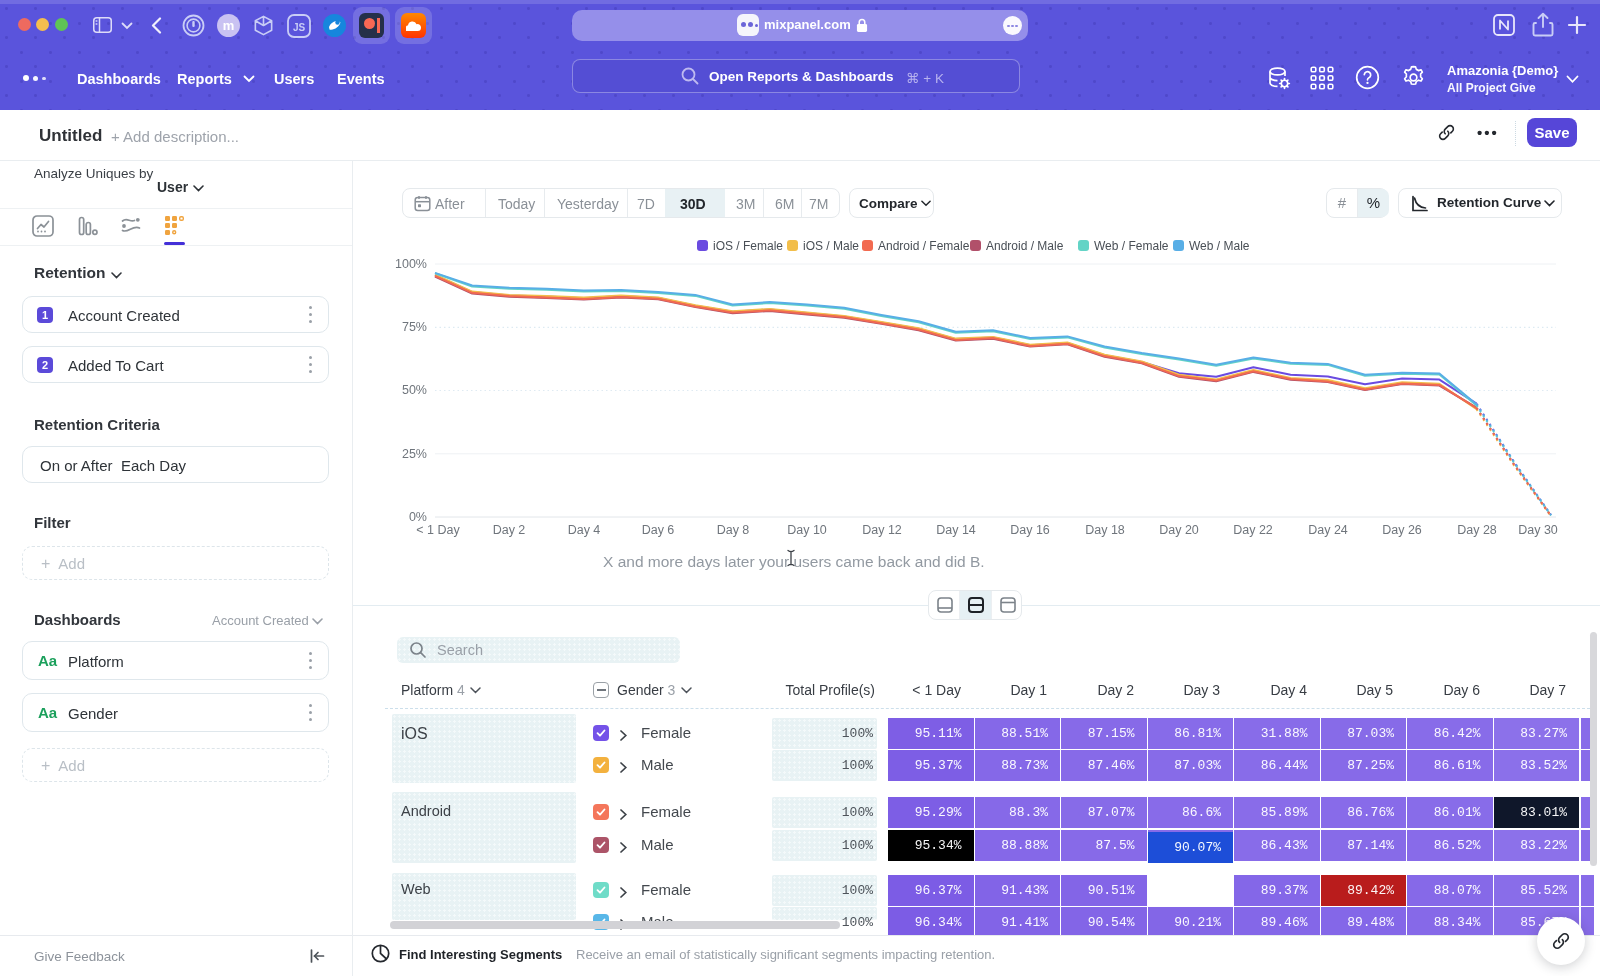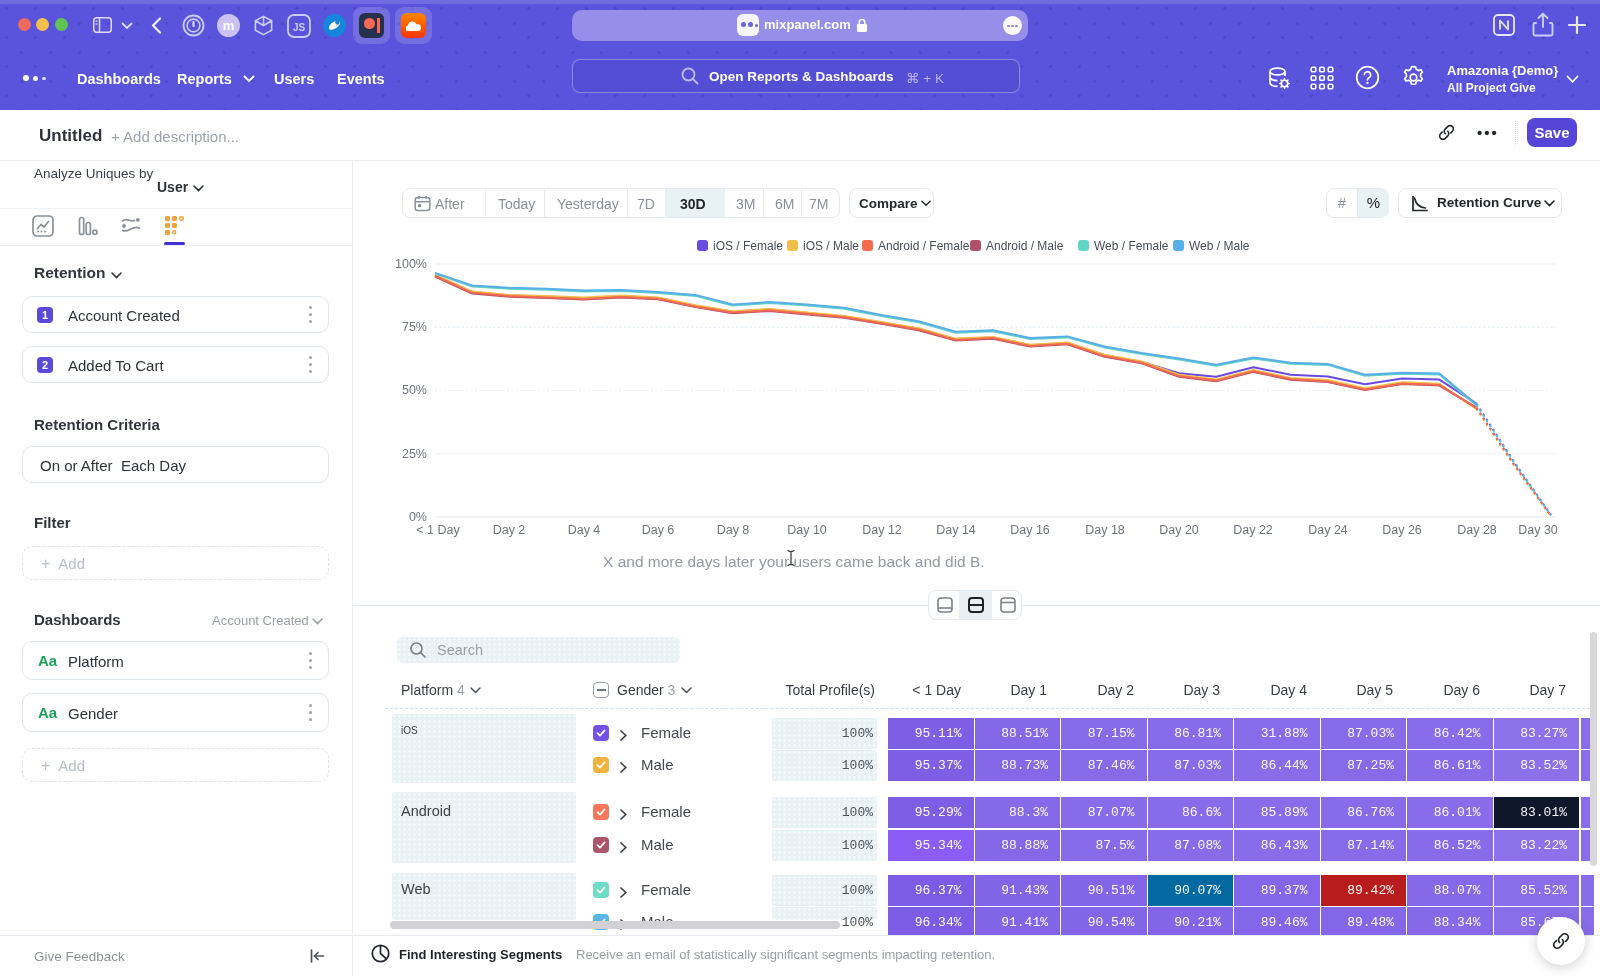--- a/index.html
+++ b/index.html
@@ -447,21 +447,21 @@
 <div class="dayhdr" style="left:1061px">Day 2</div>
 <div class="dayhdr" style="left:1147px">Day 3</div>
 <div class="dayhdr" style="left:1234px">Day 4</div>
 <div class="dayhdr" style="left:1320px">Day 5</div>
 <div class="dayhdr" style="left:1407px">Day 6</div>
 <div class="dayhdr" style="left:1493px">Day 7</div>
 <div class="abs" style="left:385px;top:708px;width:1205px;height:1px;border-top:1px dashed #ccdfeb"></div>
 <div class="skel" style="left:392px;top:714px;width:184px;height:69px"></div>
 <div class="skel" style="left:392px;top:792px;width:184px;height:71px"></div>
 <div class="skel" style="left:392px;top:873px;width:184px;height:47px"></div>
-<div class="abs" style="left:401px;top:725px;font-size:10px;color:#3c4147">iOS</div>
+<div class="abs" style="left:401px;top:725px;font-size:16px;color:#3c4147">iOS</div>
 <div class="abs" style="left:401px;top:803px;font-size:14.5px;color:#3c4147">Android</div>
 <div class="abs" style="left:401px;top:881px;font-size:14.5px;color:#3c4147">Web</div>
 <div class="cbx" style="top:724.5px;background:#7452e8">
     <svg viewBox="0 0 12 12" width="12" height="12">
       <path d="M2.5 6.2 L5 8.7 L9.5 3.5" fill="none" stroke="#fff" stroke-width="1.8" stroke-linecap="round" stroke-linejoin="round"></path>
     </svg>
   </div>
 <div class="gchev abs" style="top:726.5px"><svg viewBox="0 0 7 11" width="7" height="11">
       <path d="M1 1 L5.8 5.5 L1 10" fill="none" stroke="#3c4147" stroke-width="1.7" stroke-linecap="round"></path>
     </svg></div>
@@ -521,21 +521,21 @@
     <svg viewBox="0 0 12 12" width="12" height="12">
       <path d="M2.5 6.2 L5 8.7 L9.5 3.5" fill="none" stroke="#fff" stroke-width="1.8" stroke-linecap="round" stroke-linejoin="round"></path>
     </svg>
   </div>
 <div class="gchev abs" style="top:838.5px"><svg viewBox="0 0 7 11" width="7" height="11">
       <path d="M1 1 L5.8 5.5 L1 10" fill="none" stroke="#3c4147" stroke-width="1.7" stroke-linecap="round"></path>
     </svg></div>
 <div class="glabel" style="top:835.5px">Male</div>
 <div class="skel" style="left:772px;top:829.5px;width:105px;height:31px"></div>
 <div class="totcell" style="top:829.5px;">100%</div>
-<div class="cell" style="left:888px;top:829.5px;width:85.5px;background:#8b5cf6">95.34%</div>
+<div class="cell" style="left:888px;top:829.5px;width:85.5px;background:#000000">95.34%</div>
 <div class="cell" style="left:974.5px;top:829.5px;width:85.5px;background:rgb(133,104,232)">88.88%</div>
 <div class="cell" style="left:1061px;top:829.5px;width:85.5px;background:rgb(135,106,232)">87.5%</div>
 <div class="cell" style="left:1147.5px;top:829.5px;width:85.5px;background:rgb(135,107,232)">87.08%</div>
 <div class="cell" style="left:1234px;top:829.5px;width:85.5px;background:rgb(136,108,233)">86.43%</div>
 <div class="cell" style="left:1320.5px;top:829.5px;width:85.5px;background:rgb(135,107,232)">87.14%</div>
 <div class="cell" style="left:1407px;top:829.5px;width:85.5px;background:rgb(136,107,233)">86.52%</div>
 <div class="cell" style="left:1493.5px;top:829.5px;width:85.5px;background:rgb(140,113,234)">83.22%</div>
 <div class="cell" style="left:1580.5px;top:829.5px;width:13px;background:rgb(136,108,233);padding:0"></div>
 <div class="cbx" style="top:882.0px;background:#6fdcc8">
     <svg viewBox="0 0 12 12" width="12" height="12">
@@ -544,21 +544,21 @@
   </div>
 <div class="gchev abs" style="top:884.0px"><svg viewBox="0 0 7 11" width="7" height="11">
       <path d="M1 1 L5.8 5.5 L1 10" fill="none" stroke="#3c4147" stroke-width="1.7" stroke-linecap="round"></path>
     </svg></div>
 <div class="glabel" style="top:881.0px">Female</div>
 <div class="skel" style="left:772px;top:875.0px;width:105px;height:31px"></div>
 <div class="totcell" style="top:875.0px;">100%</div>
 <div class="cell" style="left:888px;top:875.0px;width:85.5px;background:rgb(124,92,229)">96.37%</div>
 <div class="cell" style="left:974.5px;top:875.0px;width:85.5px;background:rgb(130,100,231)">91.43%</div>
 <div class="cell" style="left:1061px;top:875.0px;width:85.5px;background:rgb(131,101,231)">90.51%</div>
-<div class="cell" style="left:1147.5px;top:875.0px;width:85.5px;background:#0369a1">90.07%</div>
+<div class="cell" style="left:1147.5px;top:832px;width:85.5px;background:#1d4ed8">90.07%</div>
 <div class="cell" style="left:1234px;top:875.0px;width:85.5px;background:rgb(132,103,232)">89.37%</div>
 <div class="cell" style="left:1320.5px;top:875.0px;width:85.5px;background:#b91c1c">89.42%</div>
 <div class="cell" style="left:1407px;top:875.0px;width:85.5px;background:rgb(134,105,232)">88.07%</div>
 <div class="cell" style="left:1493.5px;top:875.0px;width:85.5px;background:rgb(137,109,233)">85.52%</div>
 <div class="cell" style="left:1580.5px;top:875.0px;width:13px;background:rgb(136,108,233);padding:0"></div>
 <div class="cbx" style="top:914.0px;background:#58b7e8">
     <svg viewBox="0 0 12 12" width="12" height="12">
       <path d="M2.5 6.2 L5 8.7 L9.5 3.5" fill="none" stroke="#fff" stroke-width="1.8" stroke-linecap="round" stroke-linejoin="round"></path>
     </svg>
   </div>

